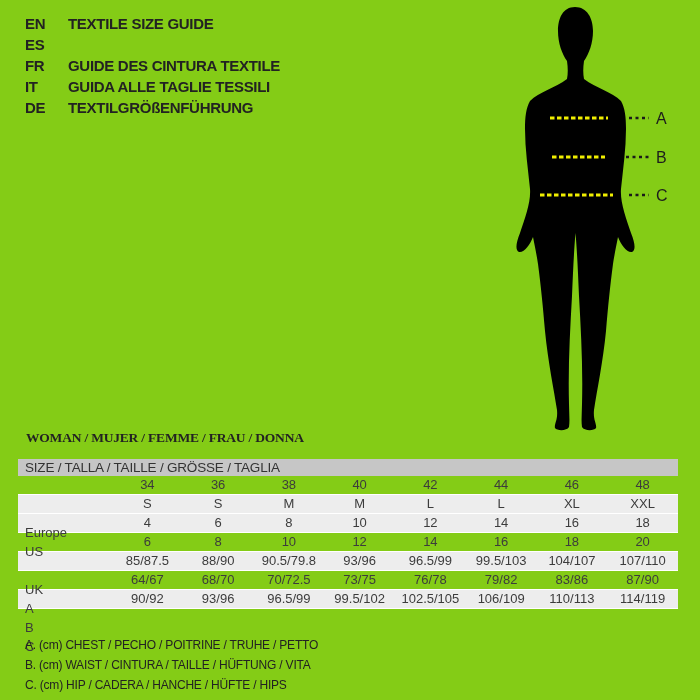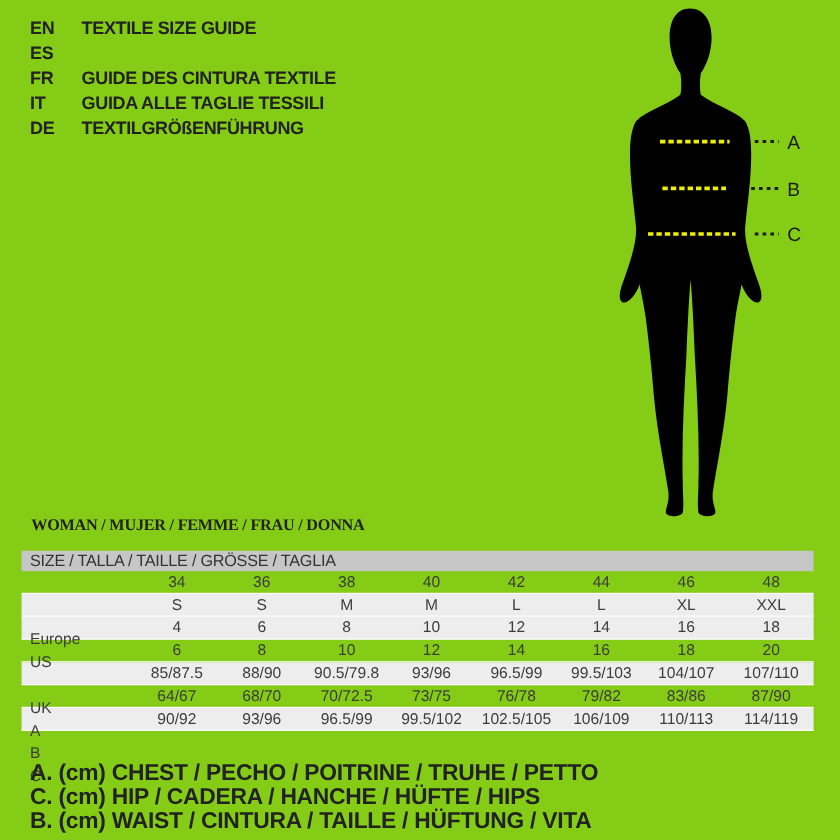--- a/index.html
+++ b/index.html
@@ -102,22 +102,22 @@
 
   
   .legend {
     position: absolute;
     top: 635px;
     left: 25px;
   }
   .legend-line {
     height: 20px;
     line-height: 20px;
-    font-weight: 700;
-    font-size: 19px;
+    font-weight: 400;
+    font-size: 12px;
     letter-spacing: -0.2px;
     color: #222;
     white-space: nowrap;
   }
 </style>
 </head>
 <body>
 
 <div class="page">
 
@@ -278,17 +278,17 @@
       <span class="t-cell">99.5/102</span>
       <span class="t-cell">102.5/105</span>
       <span class="t-cell">106/109</span>
       <span class="t-cell">110/113</span>
       <span class="t-cell">114/119</span>
     </div>
   </div>
 
   <div class="legend">
     <div class="legend-line">A. (cm) CHEST / PECHO / POITRINE / TRUHE / PETTO</div>
+    <div class="legend-line">B. (cm) WAIST / CINTURA / TAILLE / HÜFTUNG / VITA</div>
     <div class="legend-line">C. (cm) HIP / CADERA / HANCHE / HÜFTE / HIPS</div>
-    <div class="legend-line">B. (cm) WAIST / CINTURA / TAILLE / HÜFTUNG / VITA</div>
   </div>
 
 </div>
 
 </body></html>

